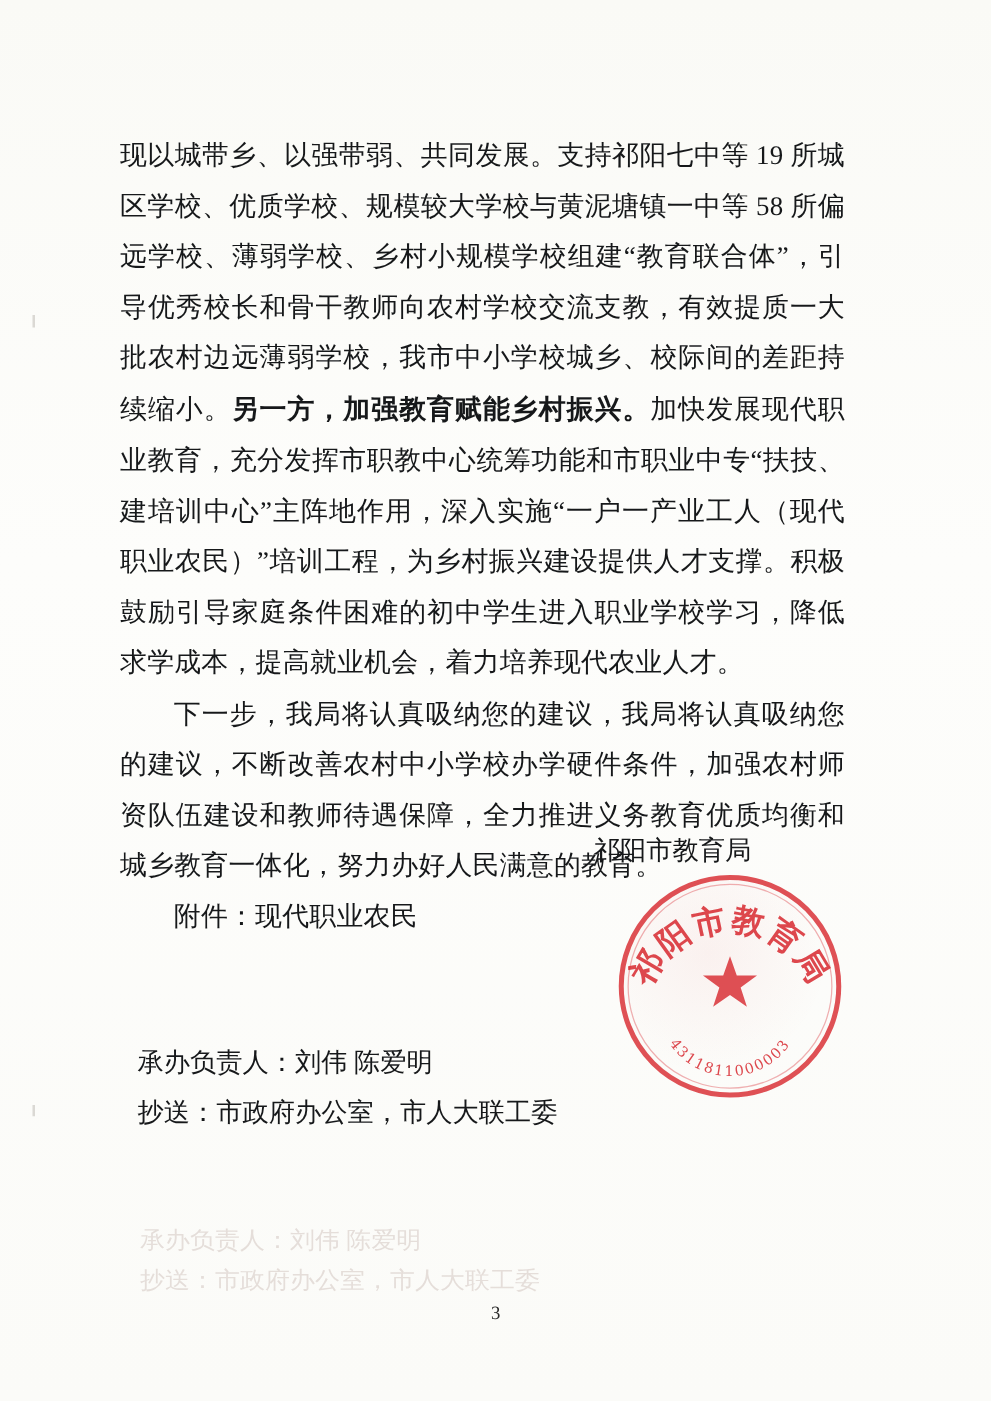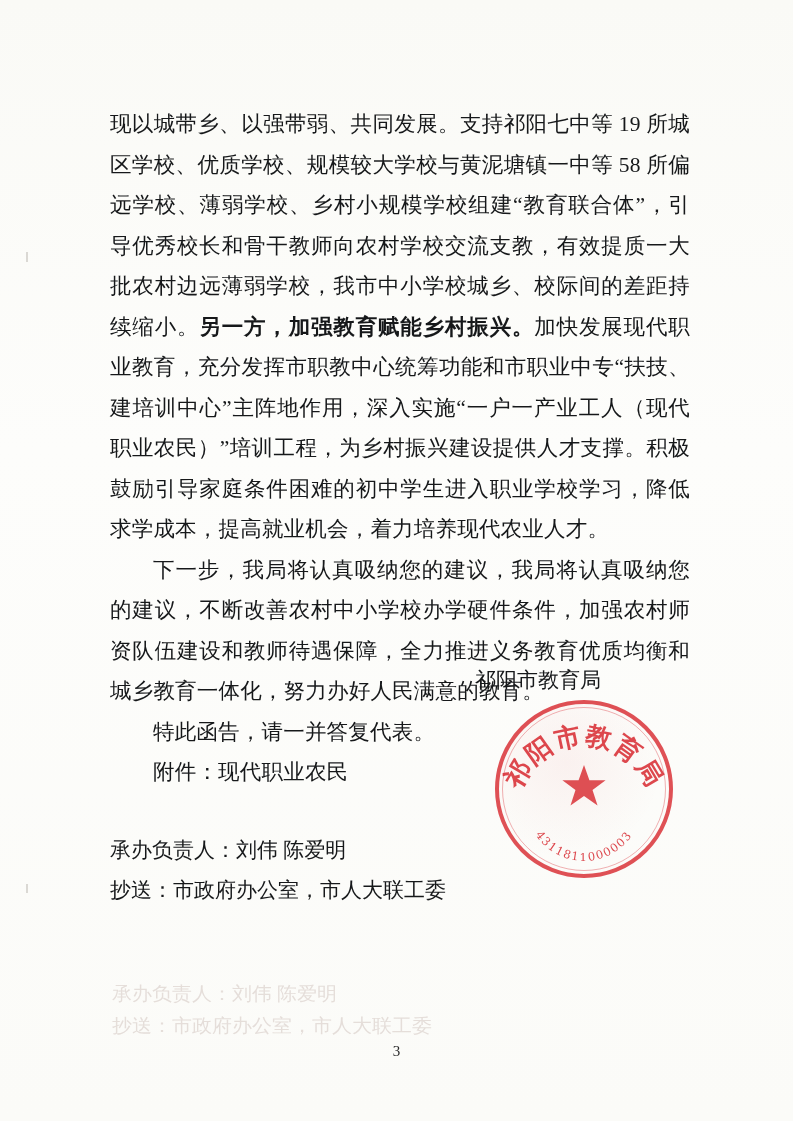--- a/index.html
+++ b/index.html
@@ -22,21 +22,21 @@
   }
   
   .paper-tint {
     position: absolute;
     inset: 0;
     background:
       linear-gradient(180deg, rgba(250,250,246,1) 0%, rgba(253,253,251,1) 40%, rgba(251,251,248,1) 100%);
   }
   .content {
     position: absolute;
-    left: 110px;
+    left: 96px;
     top: 104px;
     width: 580px;
   }
   p.body-para {
     margin: 0 0 0 0;
     font-size: 21.5px;
     line-height: 40.5px;
     text-align: justify;
     text-justify: inter-ideograph;
     letter-spacing: 0.2px;
@@ -173,21 +173,20 @@
 
   <div class="edge-mark" style="left:26px; top:252px; width:2px; height:10px;"></div>
   <div class="edge-mark" style="left:26px; top:884px; width:2px; height:9px;"></div>
 
   <div class="content">
 
     <p class="body-para"><span>现以城带乡、以强带弱、共同发展。支持祁阳七中等 19 所城区学校、优质学校、规模较大学校与黄泥塘镇一中等 58 所偏远学校、薄弱学校、乡村小规模学校组建“教育联合体”，引导优秀校长和骨干教师向农村学校交流支教，有效提质一大批农村边远薄弱学校，我市中小学校城乡、校际间的差距持续缩小。</span><span class="b">另一方，加强教育赋能乡村振兴。</span><span>加快发展现代职业教育，充分发挥市职教中心统筹功能和市职业中专“扶技、建培训中心”主阵地作用，深入实施“一户一产业工人（现代职业农民）”培训工程，为乡村振兴建设提供人才支撑。积极鼓励引导家庭条件困难的初中学生进入职业学校学习，降低求学成本，提高就业机会，着力培养现代农业人才。</span></p>
 
     <p class="body-para indent"><span>下一步，我局将认真吸纳您的建议，我局将认真吸纳您的建议，不断改善农村中小学校办学硬件条件，加强农村师资队伍建设和教师待遇保障，全力推进义务教育优质均衡和城乡教育一体化，努力办好人民满意的教育。</span></p>
 
-    <p class="body-para indent"><span>特此函告，请一并答复代表。</span></p>
 
     <p class="body-para attach">附件：现代职业农民</p>
   </div>
 
   <div class="seal">
     <div class="seal-smudge"></div>
     <div class="ring"></div>
     <div class="ring-inner"></div>
     <svg class="seal-arc" viewBox="0 0 178 178">
       <defs>

